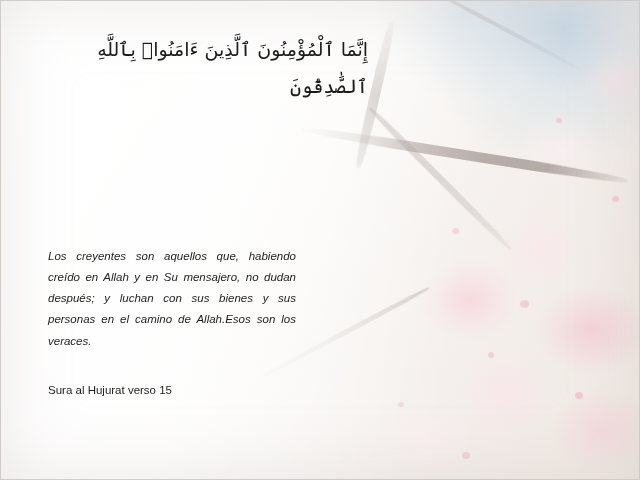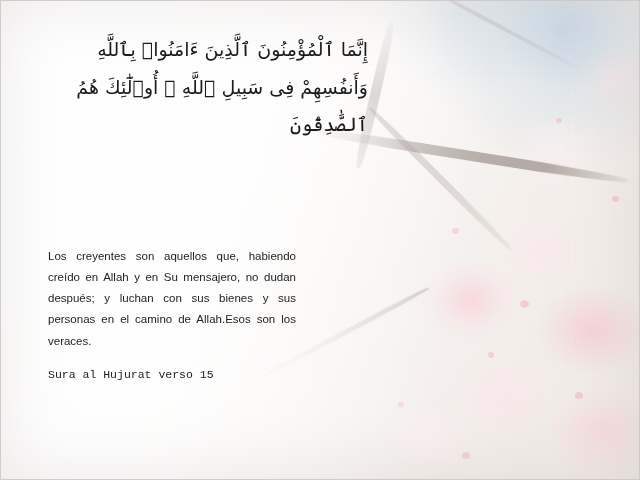--- a/index.html
+++ b/index.html
@@ -148,31 +148,31 @@
   #translation {
     position: absolute;
     left: 48px;
     top: 234px;
     width: 248px;
     color: #1d1d1d;
     font-size: 11.5px;
     line-height: 1.85;
     text-align: justify;
     text-justify: inter-word;
+    font-style: italic;
   }
 
   #reference {
     position: absolute;
     left: 48px;
-    top: 355px;
+    top: 370px;
     width: 280px;
     color: #1d1d1d;
     font-size: 11.5px;
     line-height: 1.4;
-    font-family: Liberation Mono, monospace;
   }
 
   .frame-edge {
     position: absolute;
     inset: 0;
     border: 1px solid rgba(205,200,196,0.9);
     pointer-events: none;
   }
 </style>
 </head>
@@ -203,21 +203,20 @@
     <div class="petal" style="left:462px;top:452px;width:8px;height:7px;"></div>
   </div>
 
   <div class="bg-layer bg-wash"></div>
   <div class="bg-layer bg-vignette"></div>
 
   <div class="content">
 
     <div id="arabic-block">
       <span class="aya-line">إِنَّمَا ٱلْمُؤْمِنُونَ ٱلَّذِينَ ءَامَنُوا۟ بِٱللَّهِ</span>
-      <span class="aya-line">وَأَنفُسِهِمْ فِى سَبِيلِ ٱللَّهِ ۚ أُو۟لَٰٓئِكَ هُمُ</span>
       <span class="aya-line last">ٱلصَّٰدِقُونَ</span>
     </div>
 
     <p id="translation">Los creyentes son aquellos que, habiendo creído en Allah y en Su mensajero, no dudan después; y luchan con sus bienes y sus personas en el camino de Allah.Esos son los veraces.</p>
 
     <p id="reference">Sura al Hujurat verso 15</p>
 
   </div>
 
   <div class="frame-edge"></div>

